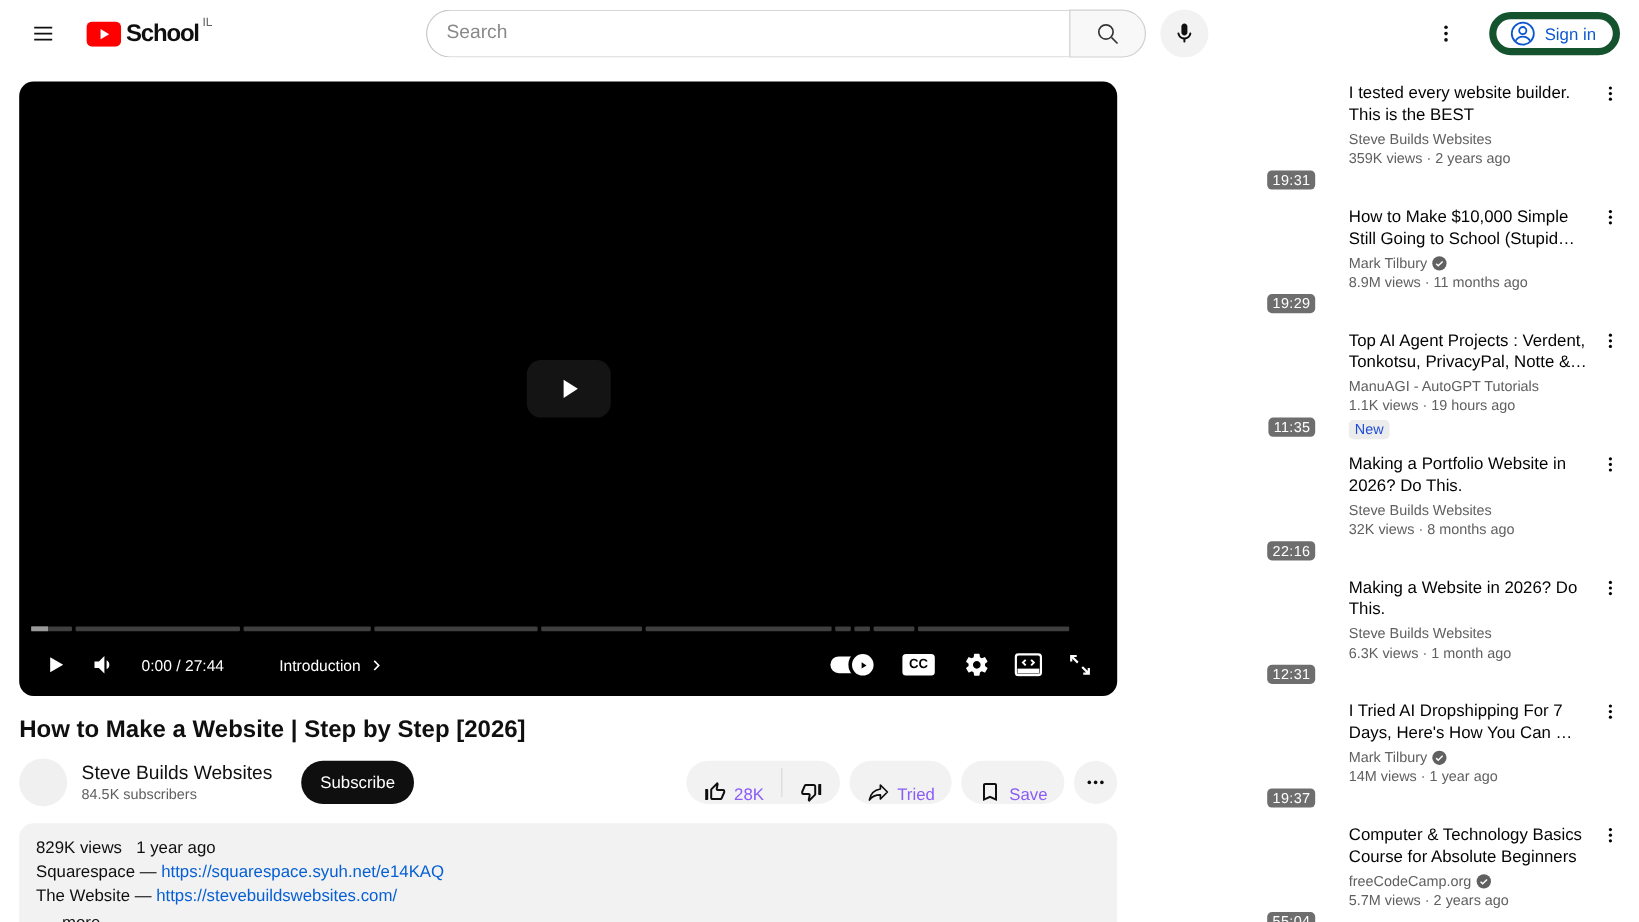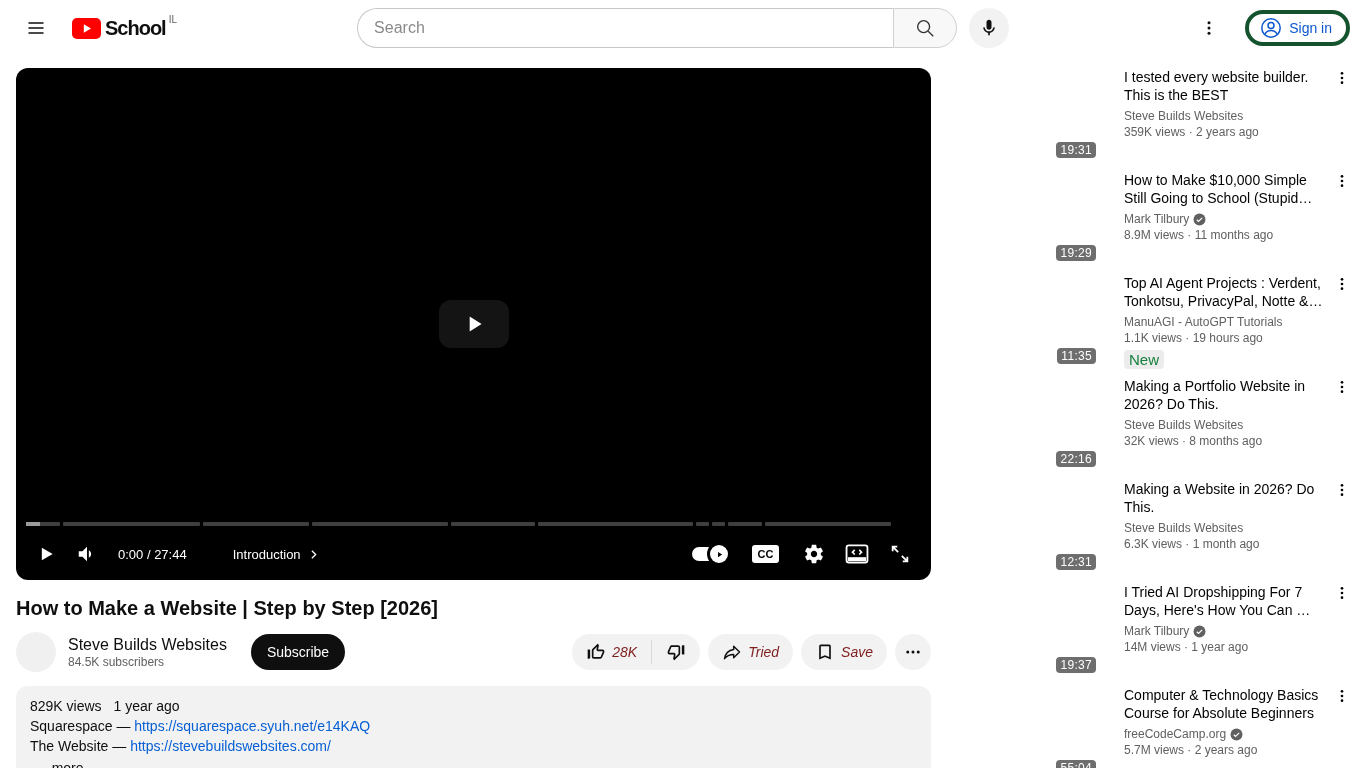--- a/index.html
+++ b/index.html
@@ -20,21 +20,21 @@
     border-radius:20px 0 0 20px; padding:0 16px; font-size:16px; color:#0f0f0f; outline:none; }
   .search-input::placeholder { color:#8a8a8a; }
   .search-btn { width:64px; height:40px; background:#f8f8f8; border:1px solid #d0d0d0;
     border-radius:0 20px 20px 0; display:flex; align-items:center; justify-content:center; cursor:pointer; }
   .mic-btn { width:40px; height:40px; border-radius:50%; background:#f2f2f2; border:none;
     margin-left:12px; display:flex; align-items:center; justify-content:center; cursor:pointer; }
   .header-right { display:flex; align-items:center; gap:16px; }
   .kebab-btn { width:40px; height:40px; background:transparent; border:none; border-radius:50%;
     display:flex; align-items:center; justify-content:center; cursor:pointer; }
   .signin-btn { display:flex; align-items:center; gap:6px; height:36px; padding:0 14px 0 10px;
-    border:4px solid #14532d; border-radius:18px; background:#fff; color:#0b57d0;
+    border:6px solid #14532d; border-radius:18px; background:#fff; color:#0b57d0;
     font-size:14px; font-weight:500; cursor:pointer; }
 
   
   .primary { position:absolute; left:16px; top:68px; width:915px; }
   .player { position:relative; width:915px; height:512px; background:#000; border-radius:12px; }
   .big-play { position:absolute; left:50%; top:50%; transform:translate(-50%,-50%);
     width:70px; height:48px; border-radius:12px; background:rgba(255,255,255,0.08);
     display:flex; align-items:center; justify-content:center; cursor:pointer; border:none; }
   .progress { position:absolute; left:10px; right:10px; bottom:54px; height:4px;
     display:flex; gap:3px; cursor:pointer; }
@@ -58,22 +58,22 @@
   .video-title { font-size:20px; font-weight:700; line-height:28px; margin-top:14px; }
   .meta-row { display:flex; align-items:center; margin-top:10px; }
   .channel-avatar { width:40px; height:40px; border-radius:50%; background:#f0f0f0; flex:none; cursor:pointer; }
   .channel-info { margin-left:12px; }
   .channel-name { font-size:16px; color:#0f0f0f; cursor:pointer; }
   .sub-count { font-size:12px; color:#606060; margin-top:1px; }
   .subscribe-btn { margin-left:24px; height:36px; padding:0 16px; border:none; border-radius:18px;
     background:#0f0f0f; color:#fff; font-size:14px; font-weight:500; cursor:pointer; }
   .actions { margin-left:auto; display:flex; align-items:center; gap:8px; }
   .pill { height:36px; background:#f2f2f2; border-radius:18px; display:flex; align-items:center; }
-  .pill button { background:transparent; border:none; height:36px; display:flex; align-items:center;
-    gap:6px; font-size:14px; font-weight:500; color:#7f1d1d; cursor:pointer; padding:0 14px;font-style:italic; }
+  .pill button { background:transparent; border:none; height:36px; display:flex; align-items:flex-end;
+    gap:6px; font-size:14px; font-weight:500; color:#8b5cf6; cursor:pointer; padding:0 14px; }
   .pill .divider { width:1px; height:24px; background:#d9d9d9; }
   .more-btn { width:36px; height:36px; border-radius:50%; background:#f2f2f2; border:none;
     display:flex; align-items:center; justify-content:center; cursor:pointer; }
 
   .description { margin-top:14px; background:#f2f2f2; border-radius:12px; padding:10px 14px;
     font-size:14px; line-height:20px; height:140px; cursor:pointer; }
   .desc-meta { font-weight:500; }
   .desc-meta .date { margin-left:8px; }
   .desc-line { margin-top:0; }
   .desc-link { color:#065fd4; text-decoration:none; }
@@ -83,22 +83,22 @@
   .sidebar { position:absolute; left:944px; top:68px; width:410px; }
   .rec-row { display:flex; width:100%; height:94px; margin-bottom:9px; }
   .rec-thumb { position:relative; width:168px; height:94px; border-radius:8px; background:#fff; flex:none; cursor:pointer; }
   .duration-badge { position:absolute; right:16px; bottom:4px; background:#6e6e6e; color:#fff;
     font-size:12px; font-weight:500; border-radius:4px; padding:1px 4px; letter-spacing:0.3px; }
   .rec-text { flex:1; margin-left:12px; min-width:0; }
   .rec-title { font-size:14px; font-weight:500; line-height:18px; color:#030303;
     display:-webkit-box; -webkit-line-clamp:2; -webkit-box-orient:vertical; overflow:hidden; cursor:pointer; }
   .rec-channel { font-size:12px; color:#606060; margin-top:5px; display:flex; align-items:center; gap:4px; cursor:pointer; }
   .rec-meta { font-size:12px; color:#606060; margin-top:2px; }
-  .new-chip { display:inline-block; margin-top:5px; background:#ececec; color:#15803d;
-    font-size:15px; border-radius:4px; padding:1px 5px; }
+  .new-chip { display:inline-block; margin-top:5px; background:#ececec; color:#1d4ed8;
+    font-size:12px; border-radius:4px; padding:1px 5px; }
   .new-chip:empty { display:none; }
   .rec-kebab { width:24px; flex:none; background:transparent; border:none; cursor:pointer;
     display:flex; justify-content:center; align-items:flex-start; padding-top:2px; }
   svg { display:block; }
 </style>
 </head>
 <body>
 
 <div class="header">
   <button class="hamburger">

